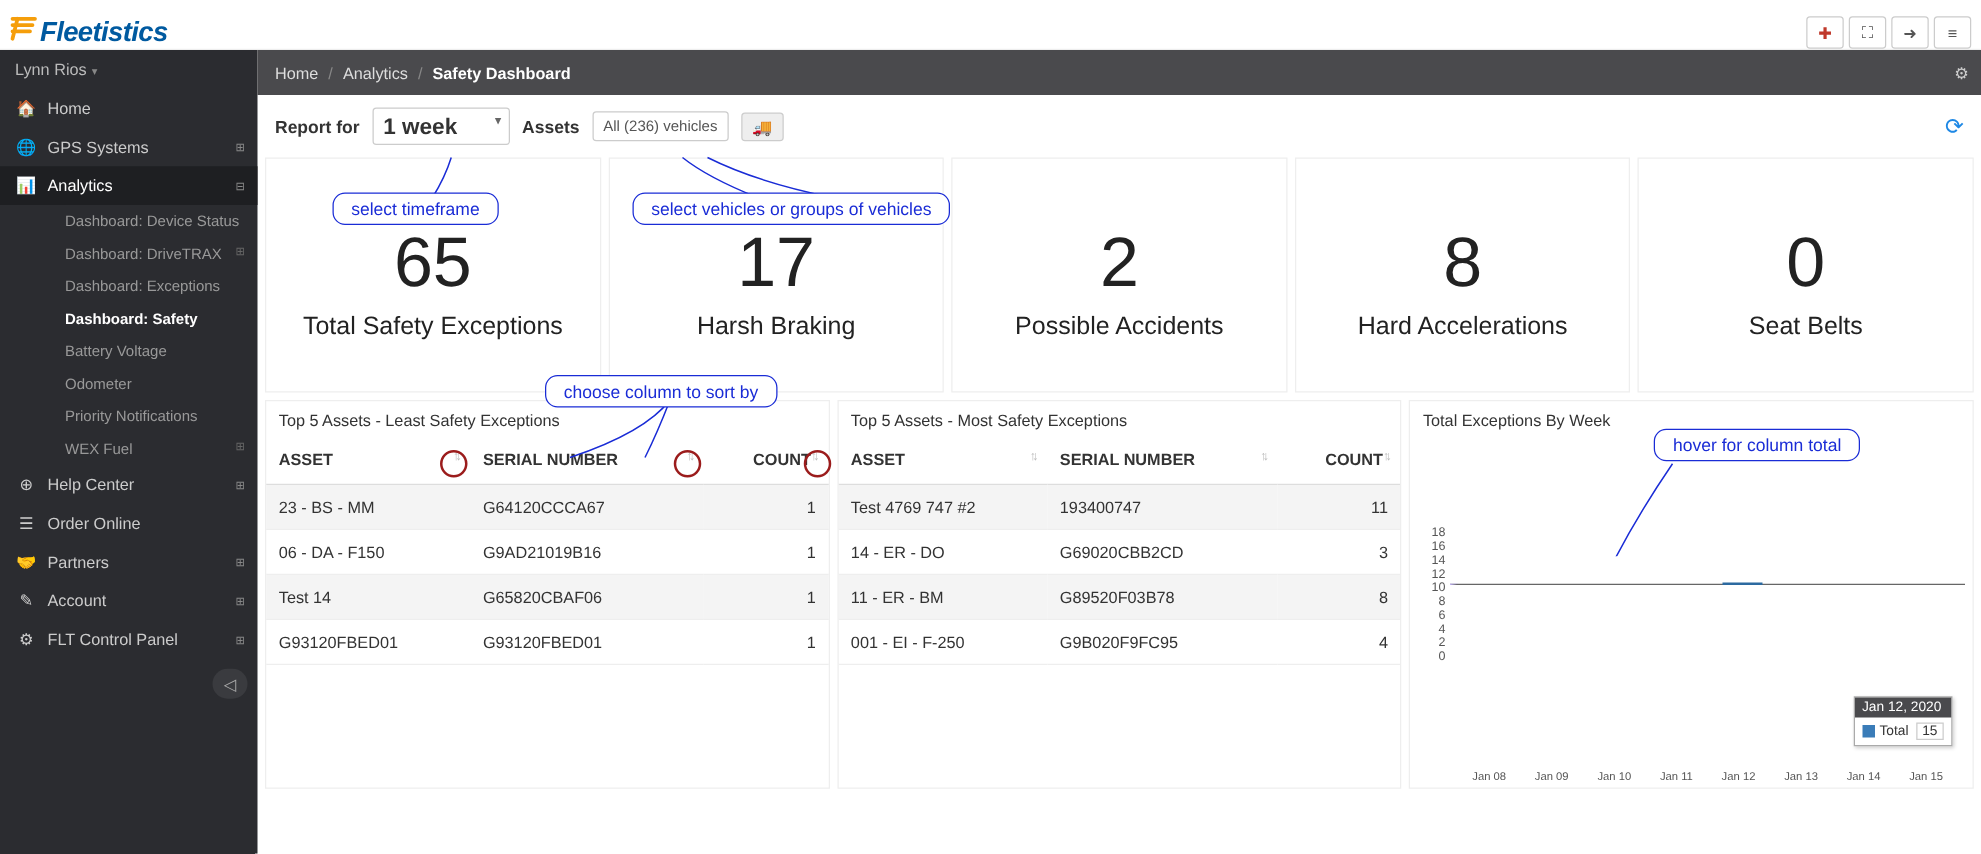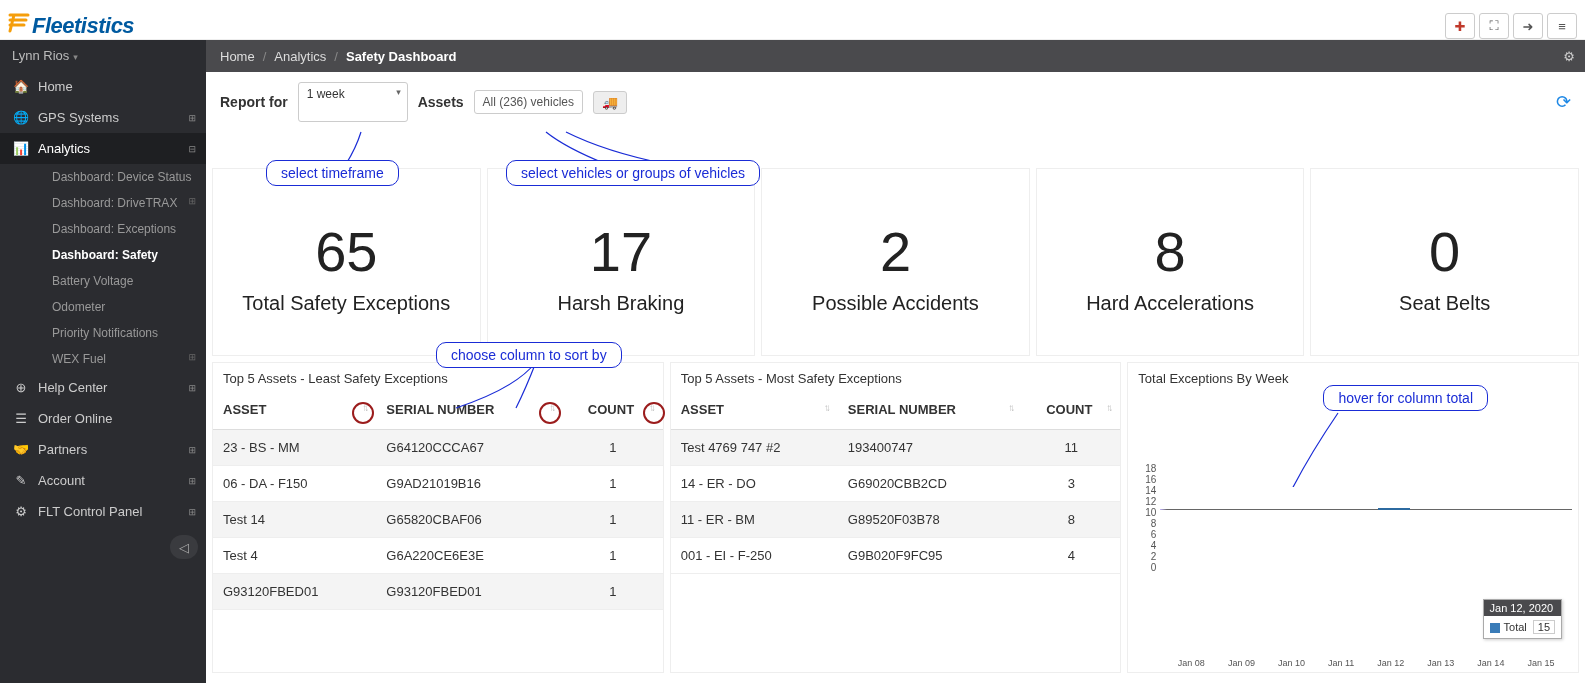--- a/index.html
+++ b/index.html
@@ -35,49 +35,49 @@
 
 .content { flex: 1; display: flex; flex-direction: column; min-width: 0; }
 .breadcrumb-bar { background: #4a4a4d; color: #ddd; height: 36px; display: flex; align-items: center; padding: 0 14px; font-size: 13px; position: relative; }
 .breadcrumb-bar a { color: #ddd; text-decoration: none; cursor: pointer; }
 .breadcrumb-bar .sep { margin: 0 8px; color: #888; }
 .breadcrumb-bar .current { color: #fff; font-weight: 600; }
 .breadcrumb-bar .gear { position: absolute; right: 10px; cursor: pointer; color: #ccc; }
 
 .toolbar { display: flex; align-items: center; padding: 10px 14px; gap: 10px; }
 .toolbar .lbl { font-weight: 700; font-size: 14px; }
-.select-box { border: 1px solid #ccc; border-radius: 3px; padding: 4px 22px 20px 8px; font-size: 12px; position: relative; cursor: pointer; background: #fff; min-width: 110px; }
+.select-box { border: 1px solid #ccc; border-radius: 3px; padding: 4px 22px 3px 8px; font-size: 18px; position: relative; cursor: pointer; background: #fff; min-width: 110px; font-weight: bold; }
 .select-box::after { content: "▾"; position: absolute; right: 6px; top: 4px; font-size: 9px; color: #666; }
 .vehicle-box { border: 1px solid #ccc; border-radius: 3px; padding: 4px 8px; font-size: 12px; color: #555; cursor: pointer; }
 .truck-btn { border: 1px solid #ccc; border-radius: 3px; padding: 3px 8px; background: #eee; cursor: pointer; font-size: 13px; }
 .refresh-btn { margin-left: auto; color: #1e88e5; cursor: pointer; font-size: 18px; }
 
 
-.kpis { display: flex; gap: 6px; padding: 0 6px 6px 6px; margin-top: 36px; }
+.kpis { display: flex; gap: 6px; padding: 0 6px 6px 6px; }
 .kpi { flex: 1; border: 1px solid #eee; text-align: center; padding: 50px 10px 40px 10px; position: relative; background:#fff; }
 .kpi .big { font-size: 56px; font-weight: 400; color: #222; }
 .kpi .lab { font-size: 20px; color: #222; margin-top: 8px; }
 
 
 .callout { position: absolute; border: 1.5px solid #1a2cd6; border-radius: 10px; padding: 4px 14px; color: #1a2cd6; background: #fff; font-size: 14px; white-space: nowrap; z-index: 5; }
 .callout-line { stroke: #1a2cd6; stroke-width: 1.2; fill: none; }
 
 
 .panels { display: flex; gap: 6px; padding: 0 6px 10px 6px; align-items: stretch; }
 .panel { border: 1px solid #eee; background: #fff; flex: 1; min-width: 0; display: flex; flex-direction: column; }
 .panel.chart { flex: 1; }
 .panel-title { font-size: 13px; padding: 8px 10px 4px 10px; color: #333; }
 
 
 table { width: 100%; border-collapse: collapse; font-size: 13px; }
 th { text-align: left; padding: 12px 10px; font-weight: 700; color: #333; border-bottom: 1px solid #ddd; position: relative; }
 th .sort { float: right; color: #bbb; font-size: 10px; letter-spacing: -3px; }
 td { padding: 10px 10px; border-bottom: 1px solid #eee; }
 tbody tr:nth-child(odd) td { background: #f4f4f4; }
-td.num, th.num { text-align: center; }
+td.num, th.num { text-align: right; }
 
 .red-circle { display:inline-block; width:22px; height:22px; border:2.5px solid #9b1c1c; border-radius:50%; vertical-align:middle; position:absolute; }
 
 
 .chart-wrap { position: relative; flex: 1; padding: 6px 6px 4px 6px; }
 .chart-area { position: relative; height: 260px; display: flex; align-items: center; }
 .y-axis { display: flex; flex-direction: column; justify-content: space-between; font-size: 10px; color: #555; padding: 4px 4px 20px 4px; text-align: right; width: 26px; }
 .plot { flex: 1; position: relative; border-left: 7px solid #c4b5fd; border-bottom: 1px solid #666; margin-bottom: 34px; }
 .bars { position: absolute; left: 0; right: 0; bottom: 0; top: 0; display: flex; align-items: flex-end; justify-content: space-around; padding: 0 6px; }
 .bar { width: 30px; background: #3a7cb8; position: relative; }
@@ -243,25 +243,20 @@
                 <td class="num">1</td>
               </tr>
               <tr>
                 <td>06 - DA - F150</td>
                 <td>G9AD21019B16</td>
                 <td class="num">1</td>
               </tr>
               <tr>
                 <td>Test 14</td>
                 <td>G65820CBAF06</td>
-                <td class="num">1</td>
-              </tr>
-              <tr>
-                <td>Test 4</td>
-                <td>G6A220CE6E3E</td>
                 <td class="num">1</td>
               </tr>
               <tr>
                 <td>G93120FBED01</td>
                 <td>G93120FBED01</td>
                 <td class="num">1</td>
               </tr>
             </tbody>
         </table>
       </div>

